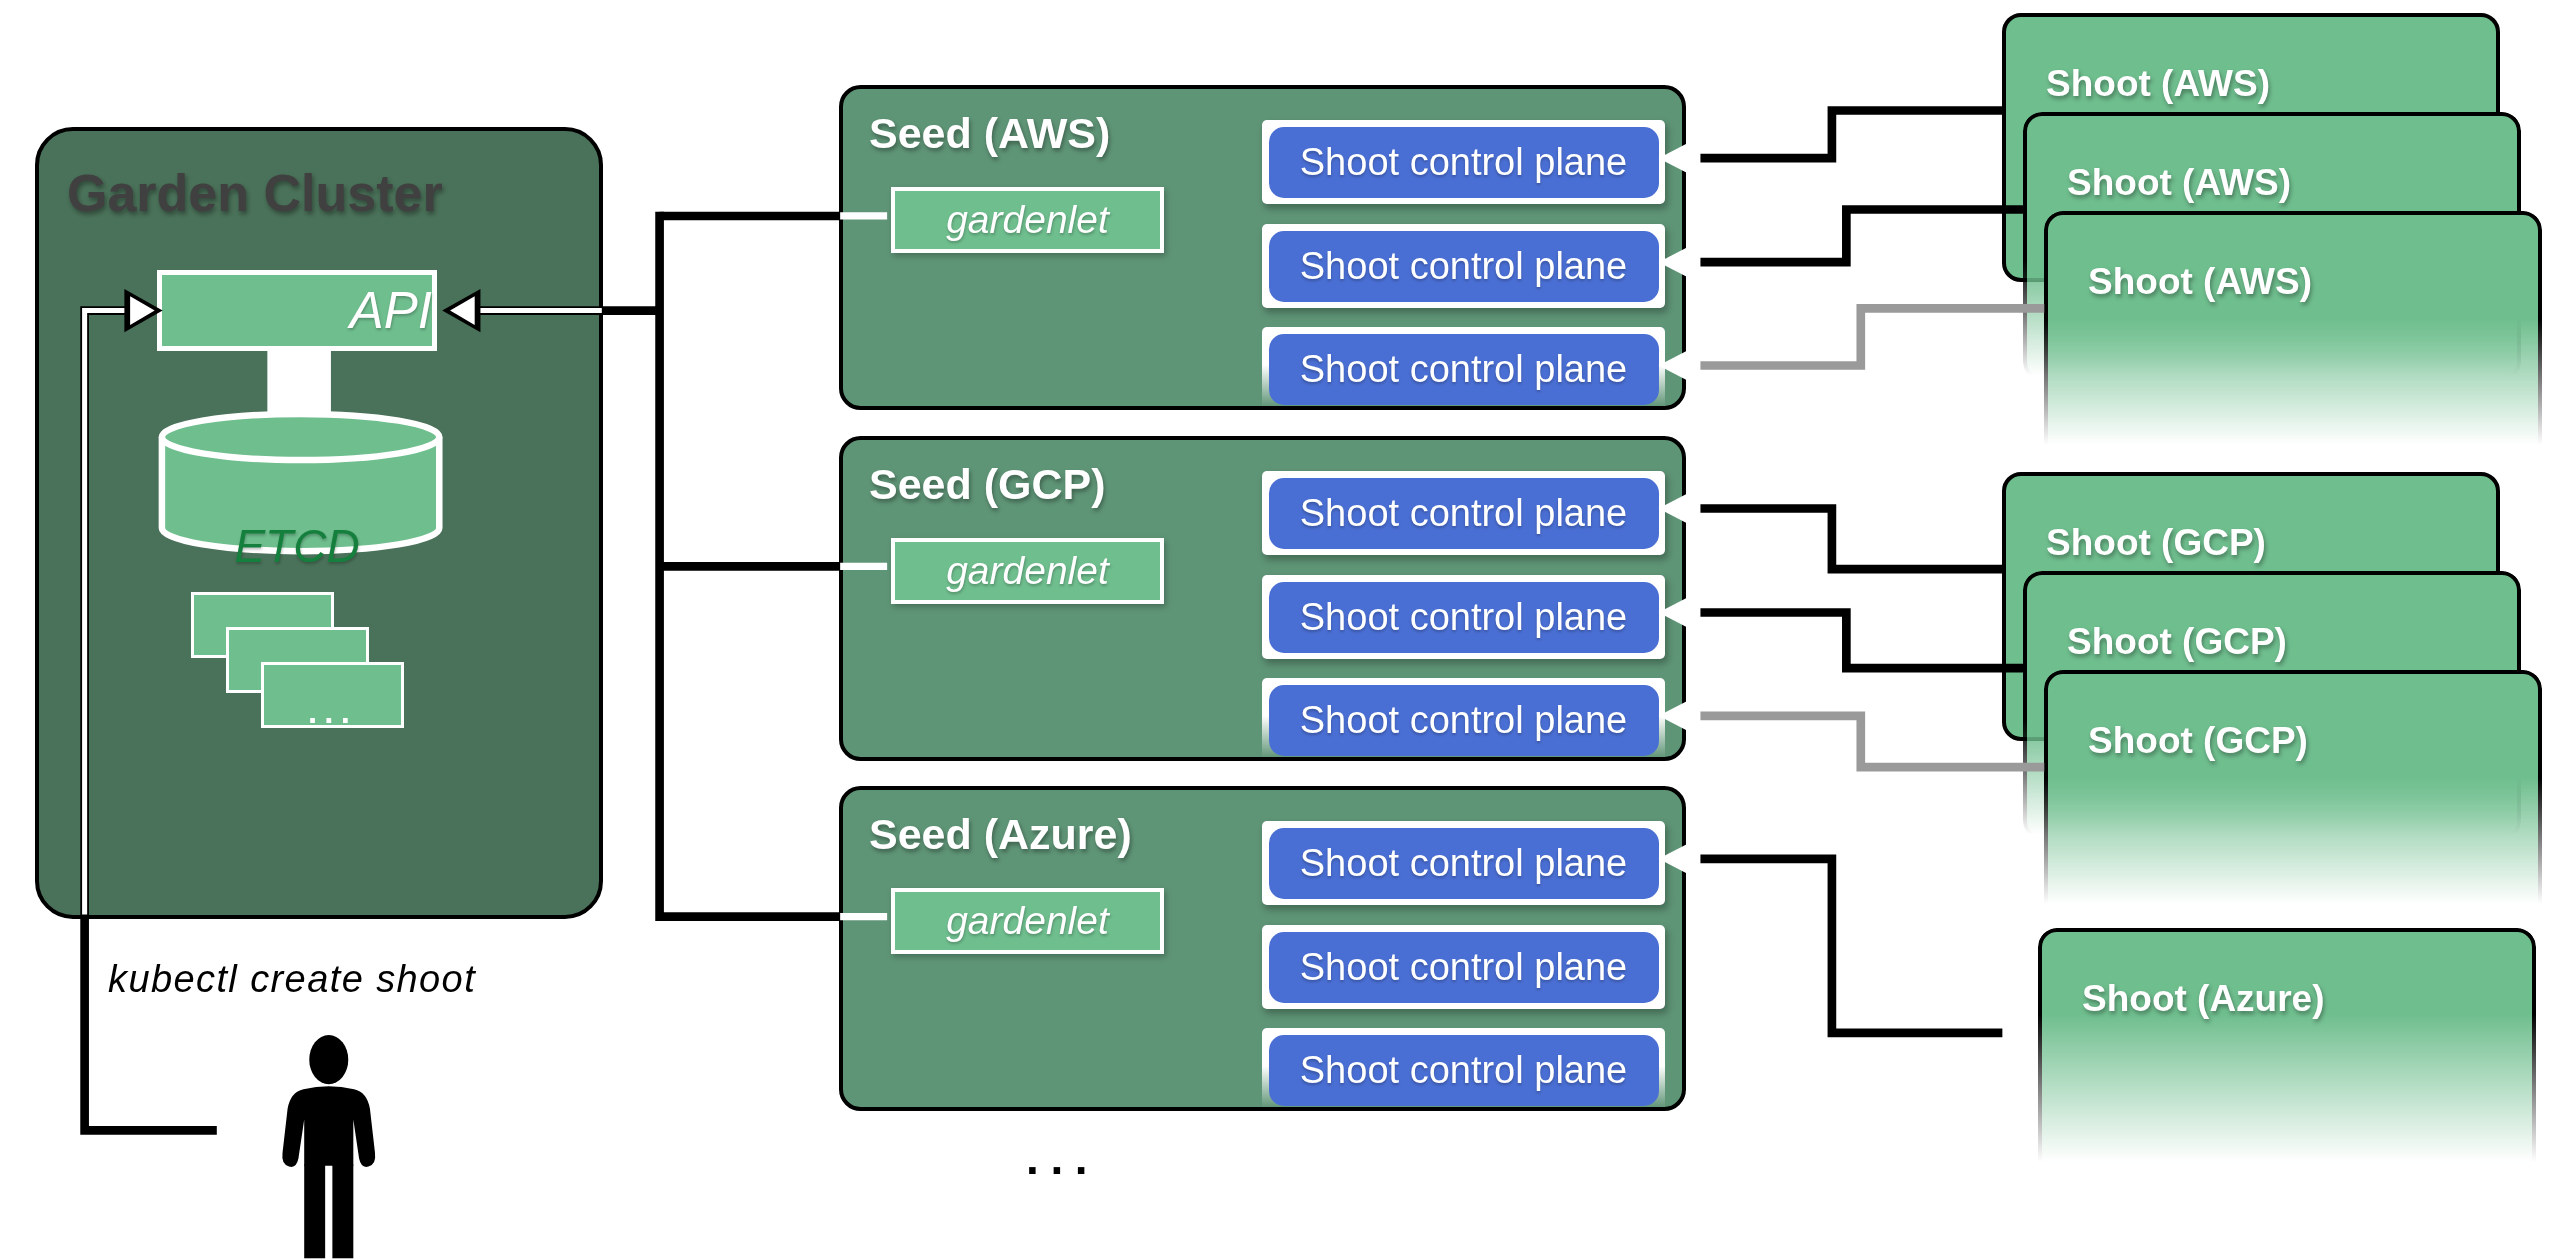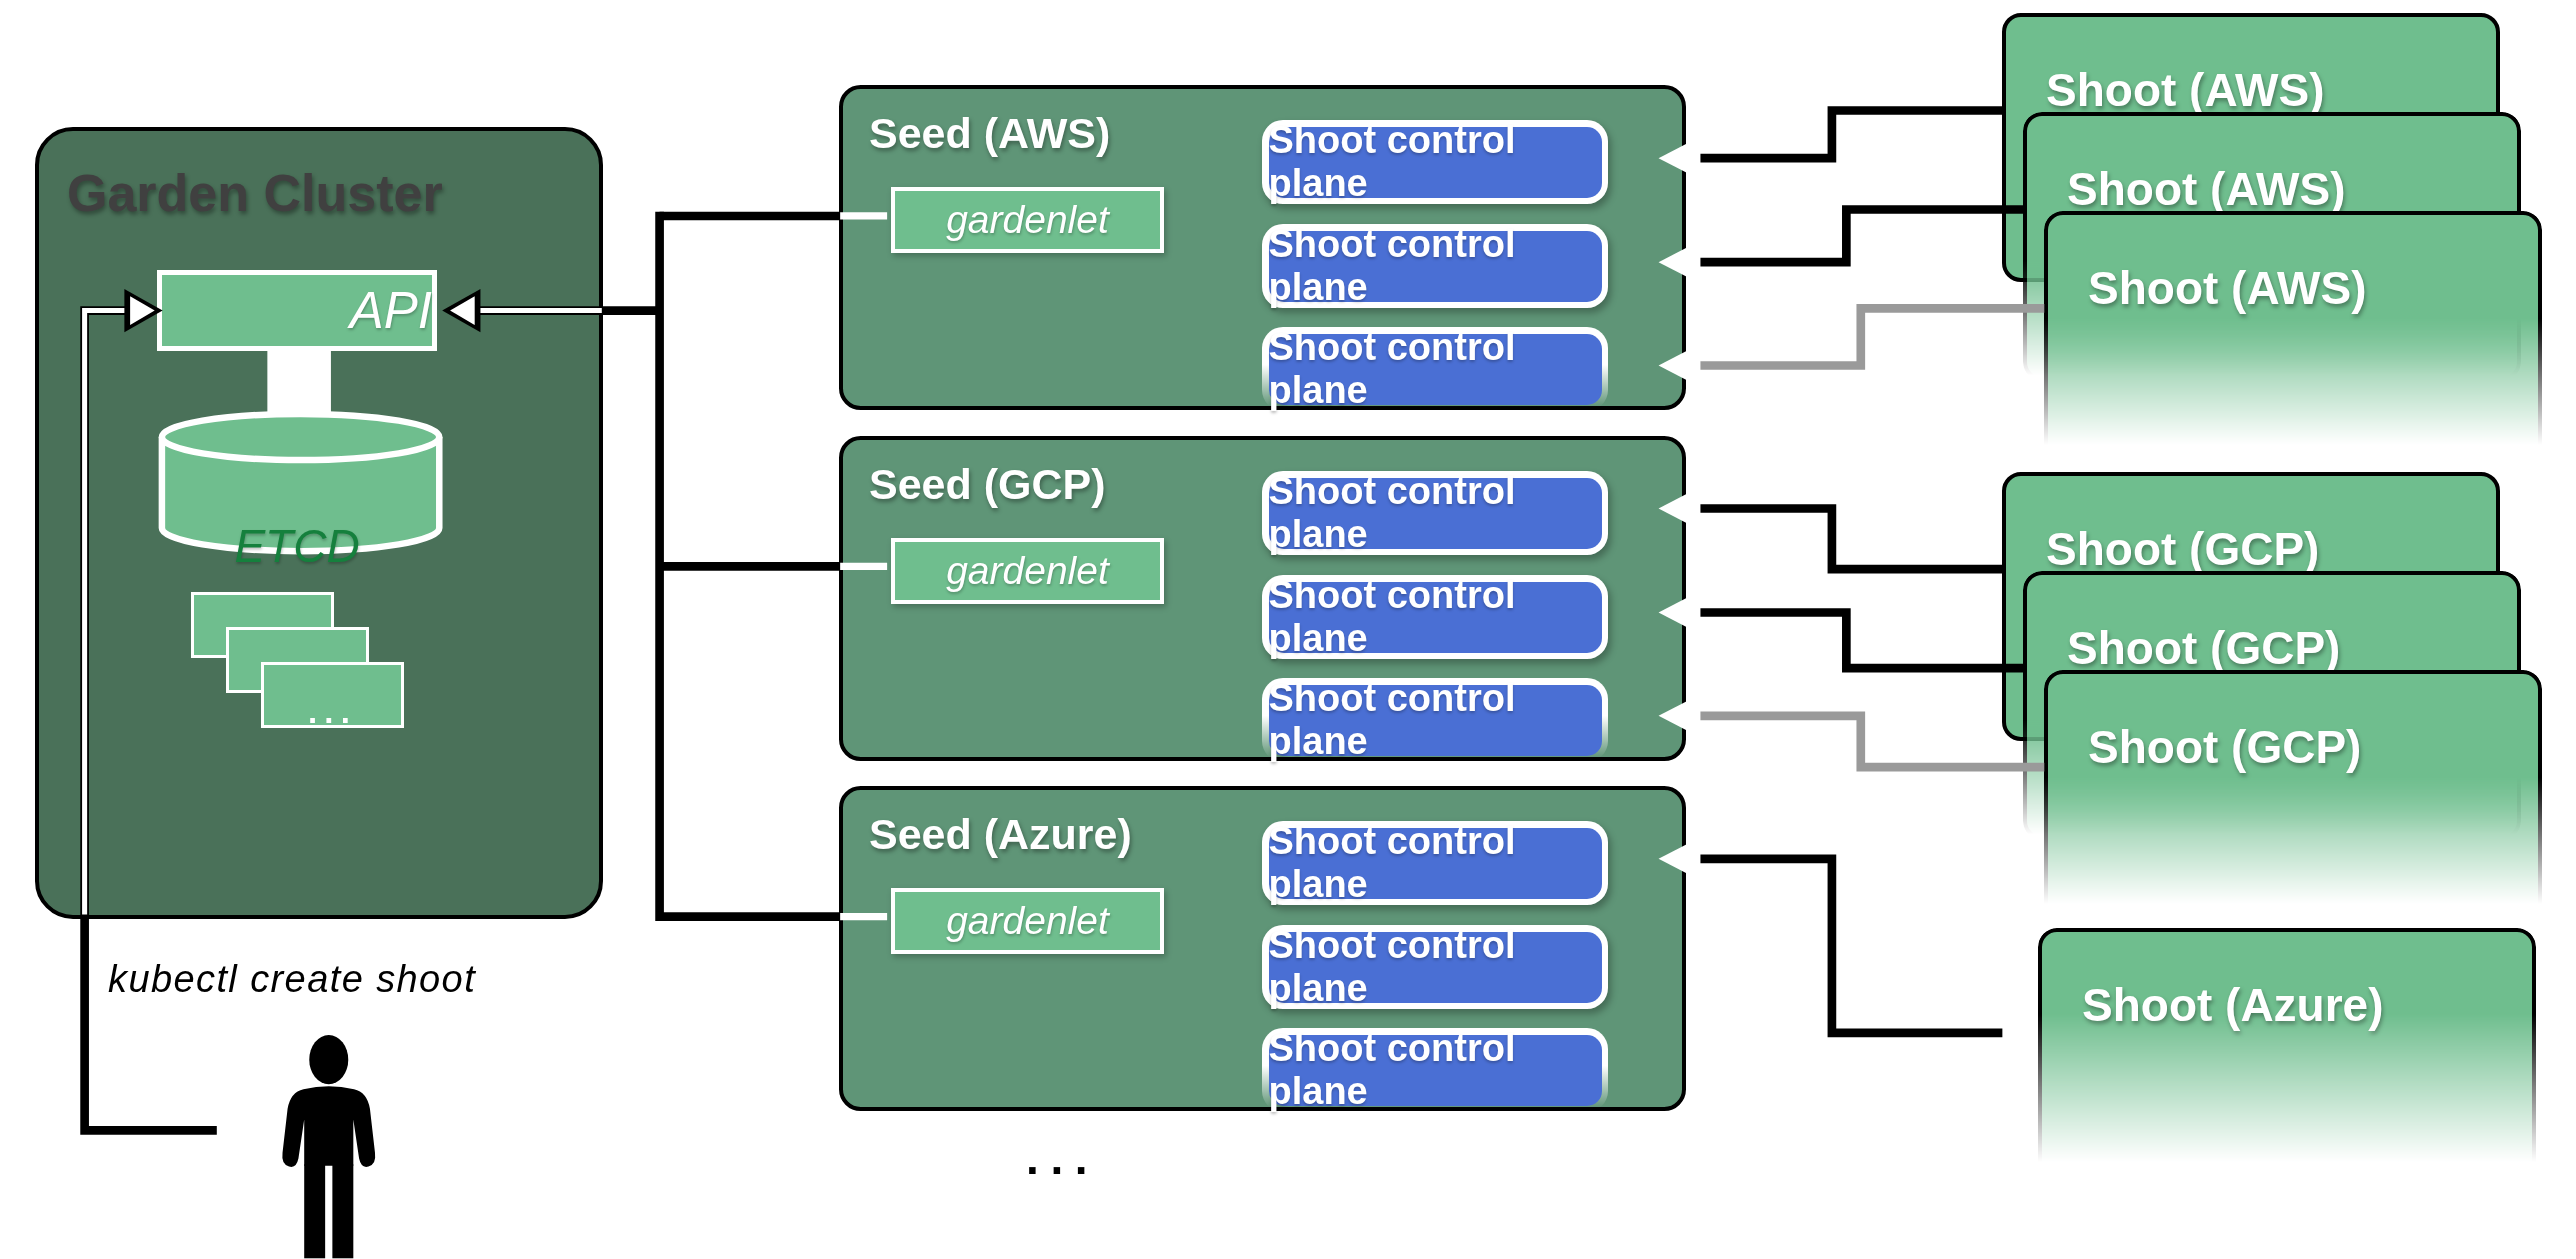--- a/index.html
+++ b/index.html
@@ -33,34 +33,34 @@
         border-radius:21.7px;box-sizing:border-box;}
   .seed-aws{left:839px;top:85px;padding-left:15px;}
   .seed-gcp{left:839px;top:436px;}
   .seed-azure{left:839px;top:786px;}
   .seed-title{left:26px;top:20px;font-size:43px;font-weight:bold;color:#fff;
               text-shadow:1.4px 2.9px 4.3px rgba(0,0,0,.35);}
   .gardenlet{left:48px;top:98px;width:273px;height:66px;background:#6fbe8e;
              border:4.3px solid #fff;box-sizing:border-box;display:flex;align-items:center;
              justify-content:center;box-shadow:2.2px 2.9px 5.8px rgba(0,0,0,.25);}
   .gardenlet span{font-style:italic;font-size:39px;color:#fff;text-shadow:0.7px 2.2px 2.9px rgba(0,0,0,.25);}
-  .scp{left:419px;width:346px;height:84px;border-radius:21px;background:#fff;
-       padding:6.5px;box-sizing:border-box;box-shadow:2.9px 4.3px 7.2px rgba(0,0,0,.28);font-weight:bold;}
+  .scp{left:419px;width:403px;height:84px;border-radius:5px;background:#fff;
+       padding:6.5px;box-sizing:border-box;box-shadow:2.9px 4.3px 7.2px rgba(0,0,0,.28);}
   .scp1{top:31px;}
   .scp2{top:135px;}
   .scp3{top:238px;background:linear-gradient(180deg,#fff 45%,rgba(255,255,255,0) 95%);
         box-shadow:none;}
   .scp-inner{width:100%;height:100%;background:#4a6fd4;border-radius:15px;display:flex;
              align-items:center;justify-content:center;font-size:38px;color:#fff;
              text-shadow:0 2.2px 2.9px rgba(0,0,0,.25);}
 
   
   .shoot{width:498px;height:269px;background:#6fbe8e;border:4.3px solid #000;
          border-radius:19px;box-sizing:border-box;}
-  .shoot-title{left:40px;top:46px;font-size:46px;font-weight:bold;color:#fff;
+  .shoot-title{left:40px;top:46px;font-size:37px;font-weight:bold;color:#fff;
                text-shadow:1.4px 2.9px 4.3px rgba(0,0,0,.35);white-space:nowrap;}
   .sh-aws1{left:2002px;top:13px;}
   .sh-aws2{left:2023px;top:112px;}
   .sh-aws3{left:2044px;top:211px;}
   .sh-gcp1{left:2002px;top:472px;}
   .sh-gcp2{left:2023px;top:571px;}
   .sh-gcp3{left:2044px;top:670px;}
   .sh-azure1{left:2002px;top:928px;margin-left:36px;}
   .fade-mid{-webkit-mask-image:linear-gradient(#000 55%,transparent 98%);
             mask-image:linear-gradient(#000 55%,transparent 98%);}

